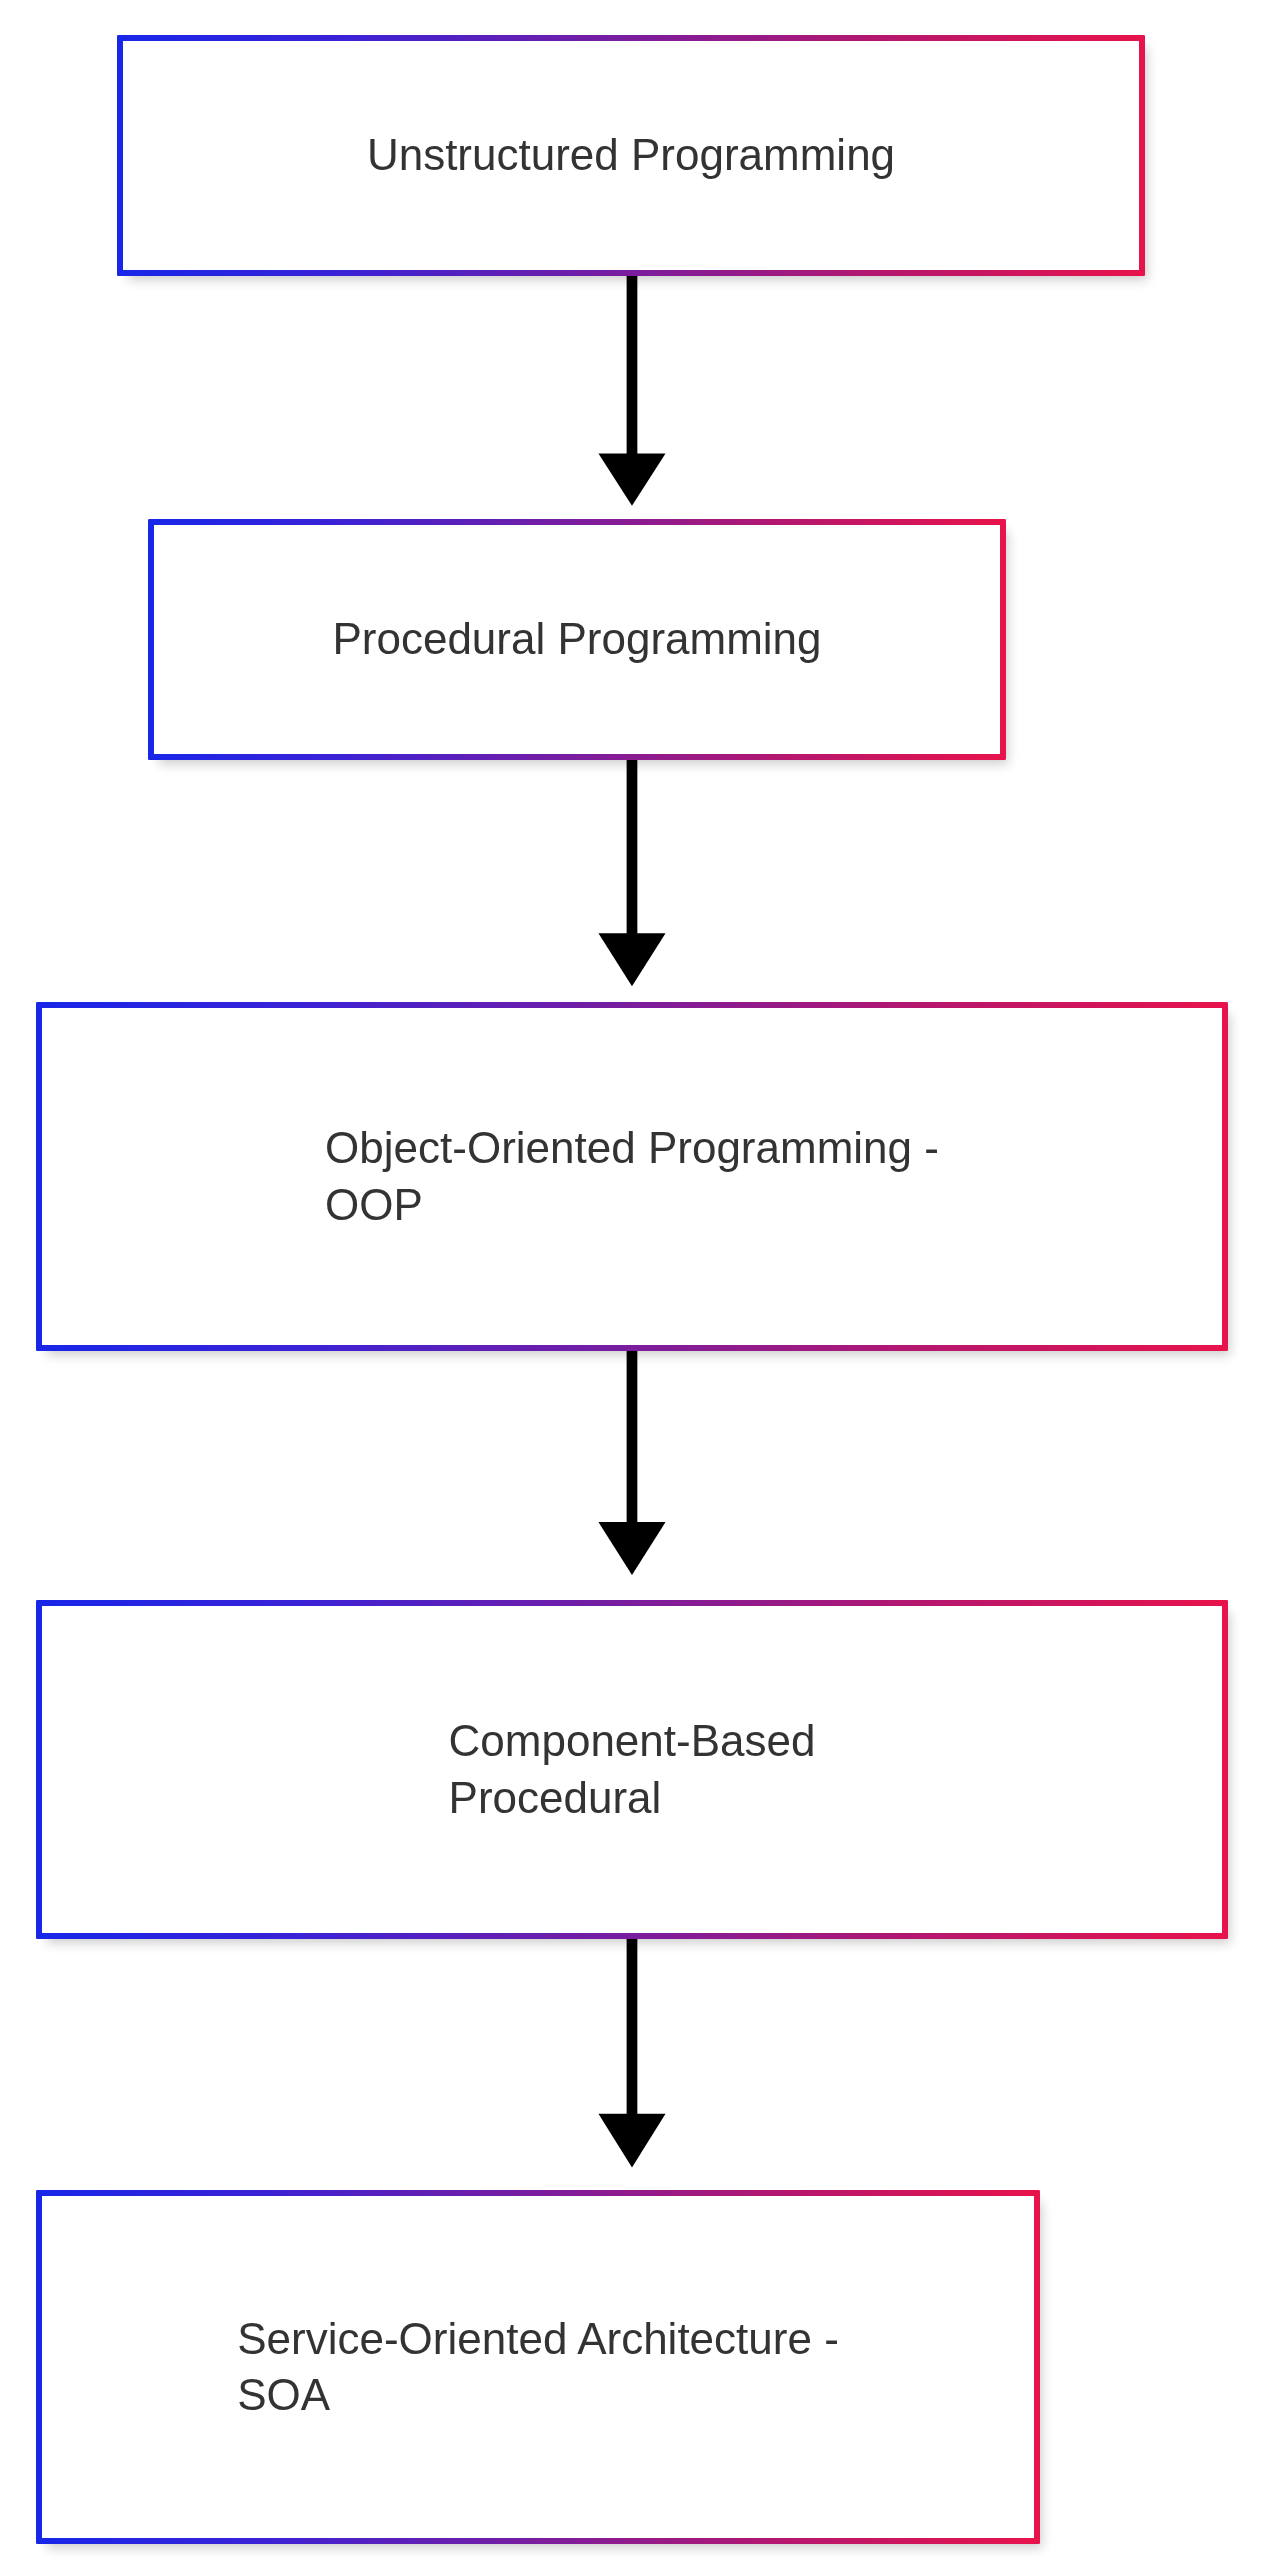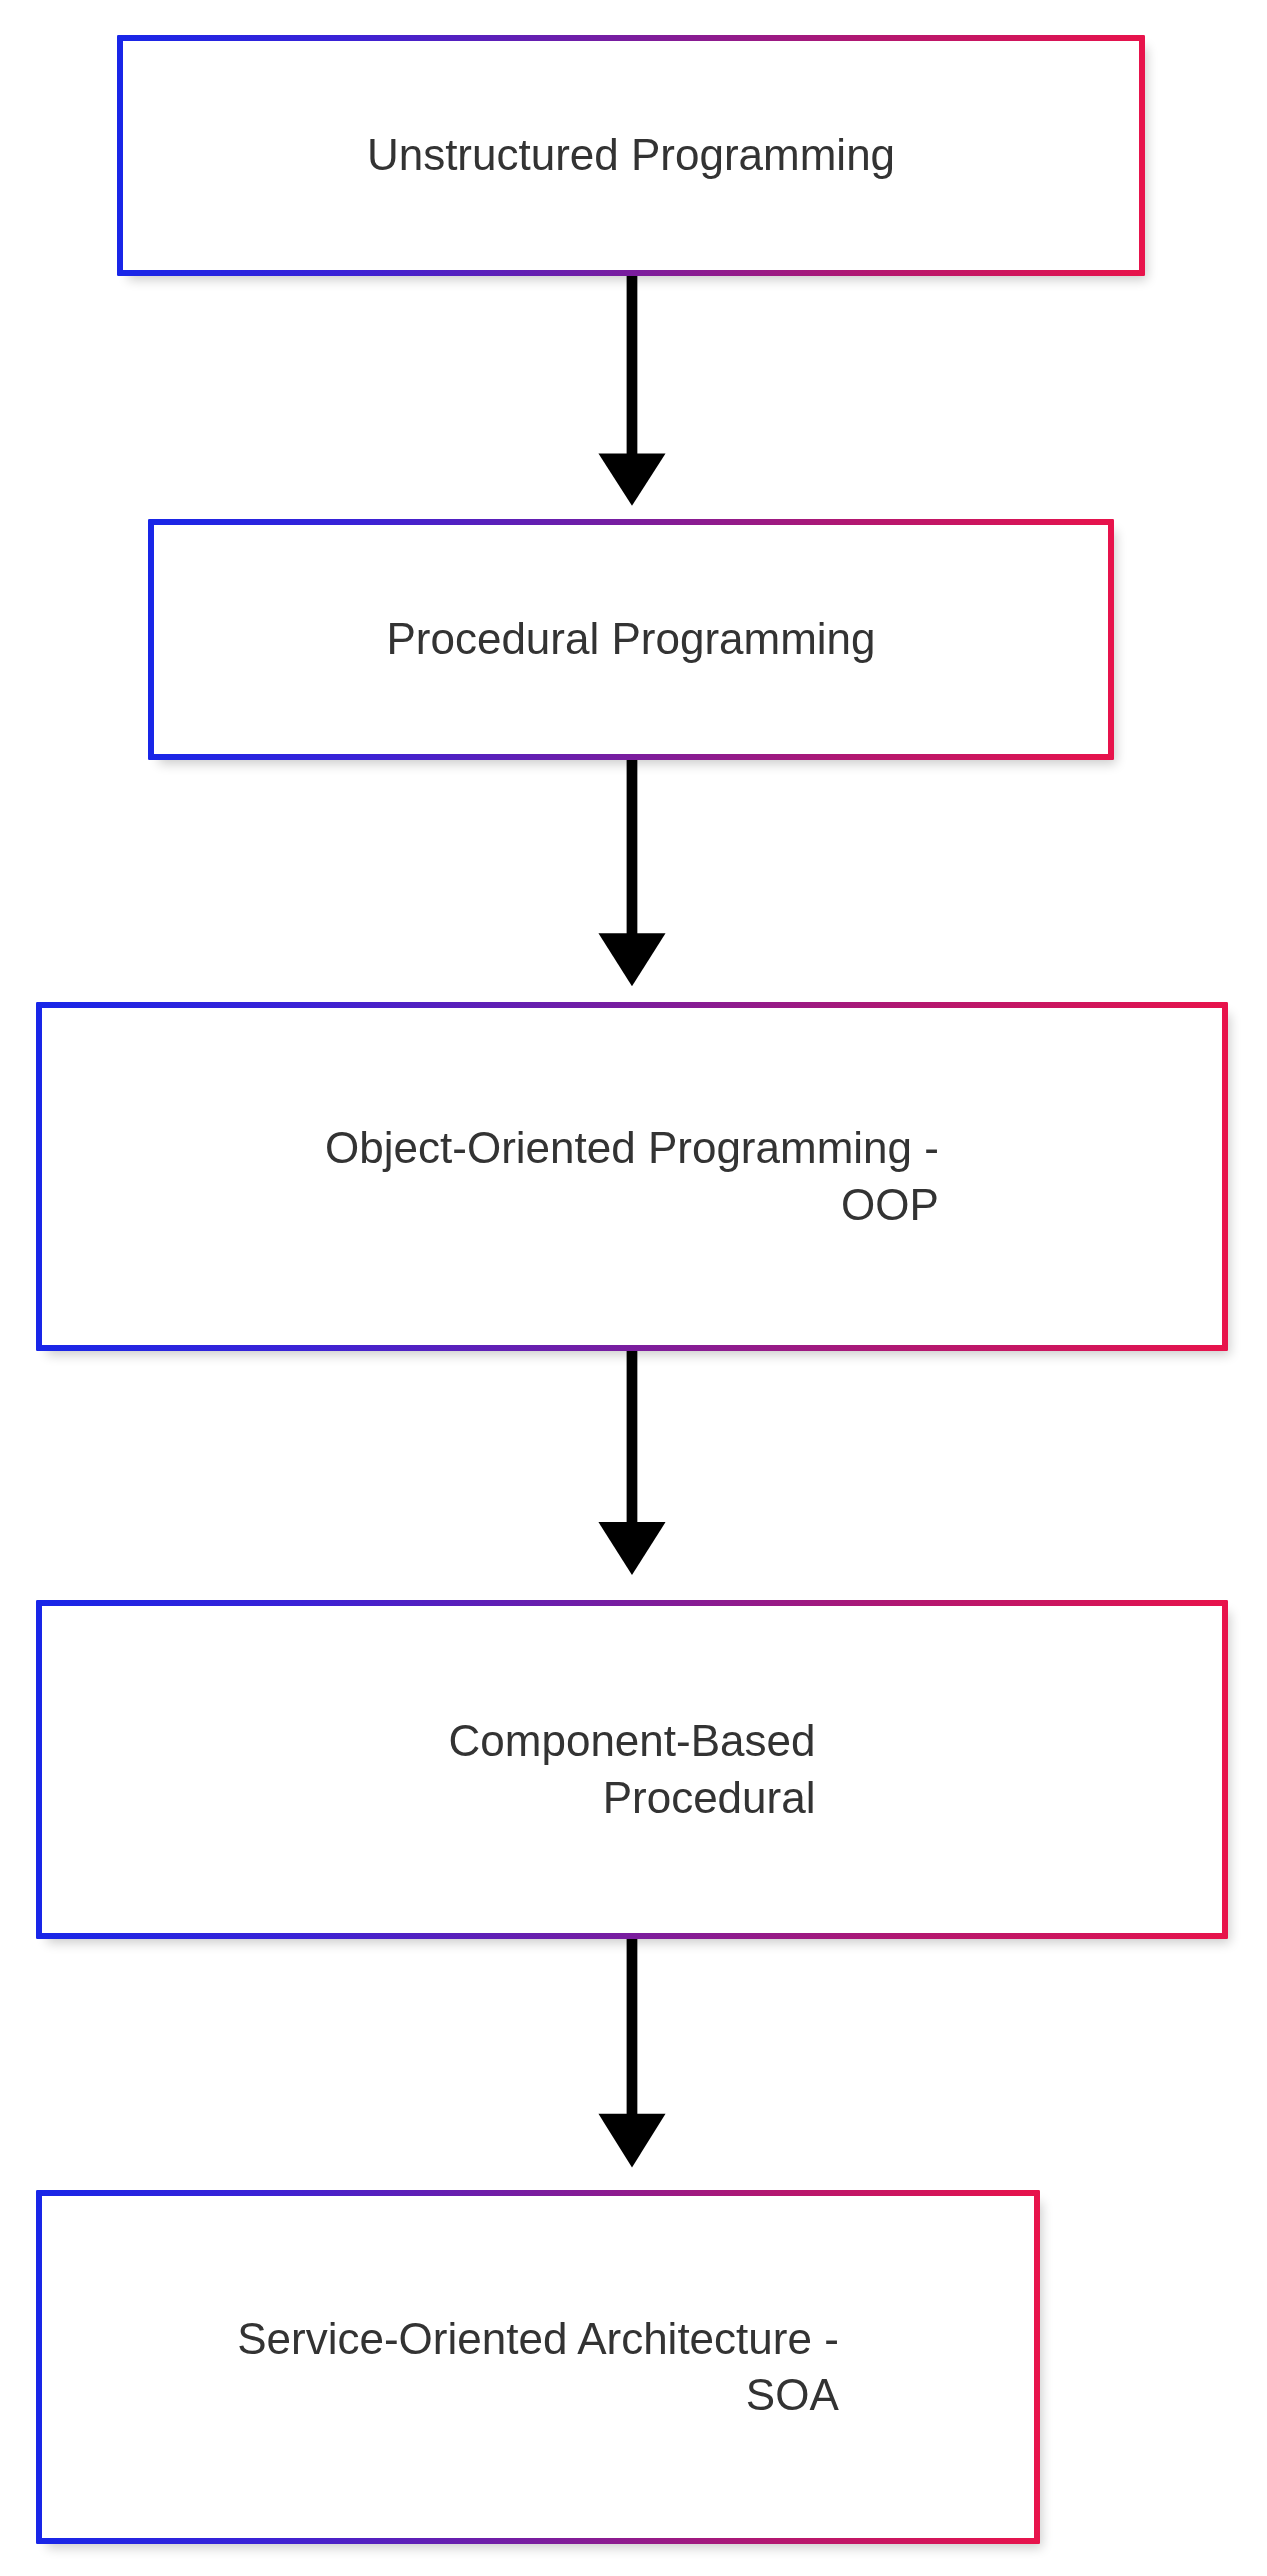--- a/index.html
+++ b/index.html
@@ -32,39 +32,39 @@
     border-radius: 1.3px;
     background-image:
       linear-gradient(#ffffff, #ffffff),
       linear-gradient(90deg, #1826e8 0%, #3a22d6 22%, #7a1d9e 50%, #b4176f 74%, #e8134b 100%);
     background-origin: border-box;
     background-clip: padding-box, border-box;
     box-shadow: 6.7px 8px 10.7px -4px rgba(0,0,0,0.20);
     display: flex;
     align-items: center;
     justify-content: center;
-    text-align: right;
+    text-align: left;
   }
 
   .node-label {
     color: #333333;
     font-size: 44px;
     line-height: 1.28;
     font-weight: 400;
     letter-spacing: 0px;
     padding: 0 21.5px;
     white-space: pre-line;
   }
 
   
   #node-unstructured-programming {
     left: 117px;  top: 35px;   width: 1028px; height: 241px;
   }
   #node-procedural-programming {
-    left: 148px;  top: 519px;  width: 966px; height: 241px;
+    left: 148px;  top: 519px;  width: 858px; height: 241px;
   }
   #node-object-oriented-programming {
     left: 36px;   top: 1002px; width: 1192px; height: 349px;
   }
   #node-component-based-programming {
     left: 36px;   top: 1600px; width: 1192px; height: 339px;
   }
   #node-service-oriented-architecture {
     left: 36px;   top: 2190px; width: 1004px; height: 354px;
   }

